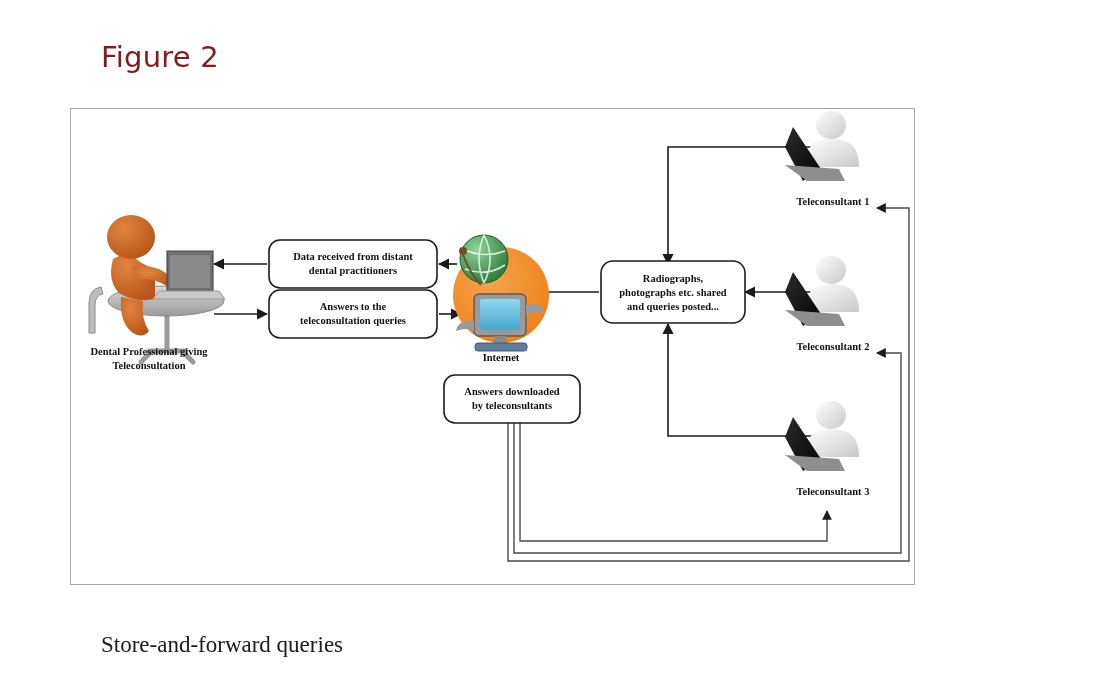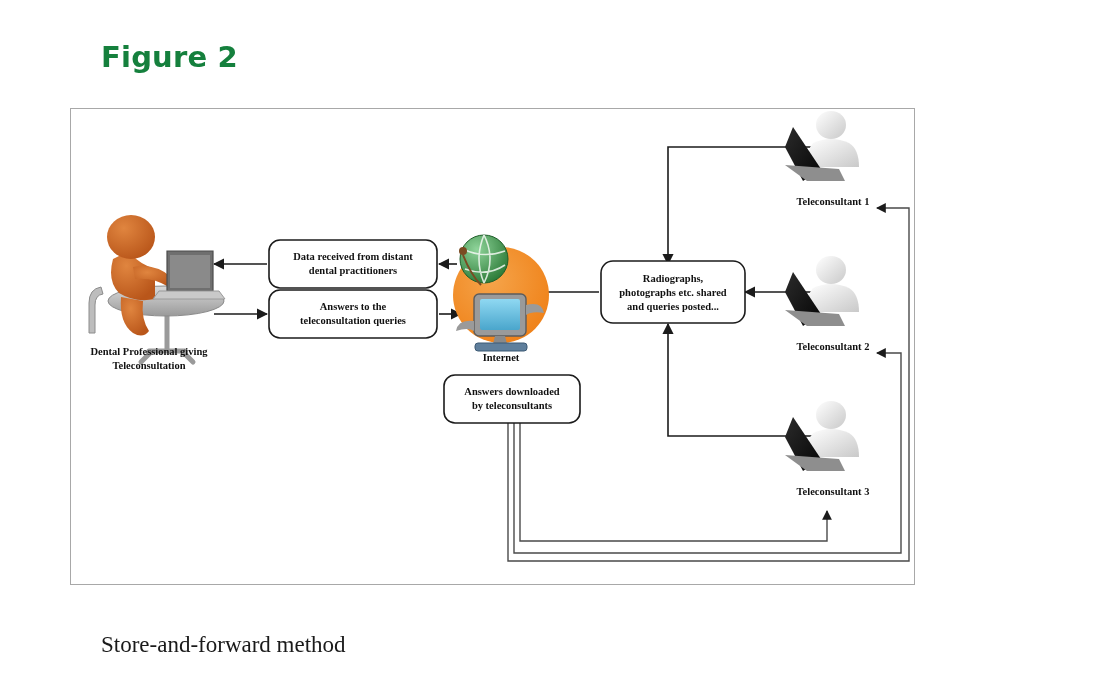--- a/index.html
+++ b/index.html
@@ -5,21 +5,21 @@
   html,body{margin:0;padding:0;}
   body{
     width:1108px;height:679px;background:#ffffff;
     font-family:"Liberation Sans",sans-serif;
     overflow:hidden;position:relative;
   }
 
   .page-title{
     position:absolute;left:101px;top:40px;
     font-family:"DejaVu Sans",sans-serif;
-    font-size:29px;font-weight:700;color:#15803d;letter-spacing:0.2px;
+    font-size:29px;font-weight:400;color:#7f1d1d;letter-spacing:0.2px;
   }
 
   .figure-frame{
     position:absolute;left:70px;top:108px;width:845px;height:477px;
     border:1.5px solid #a8a8a8;background:#ffffff;box-sizing:border-box;
   }
 
   .diagram-svg{position:absolute;left:0;top:0;width:845px;height:477px;}
 
   .caption{
@@ -196,13 +196,13 @@
       <ellipse cx="760" cy="306" rx="15" ry="14" fill="url(#whiteFig)"></ellipse>
       <path d="M742,324 q18,-8 36,0 q10,6 10,24 l-52,0 q0,-18 6,-24 z" fill="url(#whiteFig)"></path>
       <path d="M722,308 l28,42 l-18,12 l-18,-34 z" fill="url(#lapG)"></path>
       <path d="M714,346 l22,16 l38,0 l-6,-12 z" fill="#8e8e8e"></path>
       <text class="figlabel" x="762" y="386">Teleconsultant 3</text>
     </g>
 
   </svg>
 </div>
 
-<div class="caption">Store-and-forward method</div>
+<div class="caption">Store-and-forward queries</div>
 
 </body></html>

